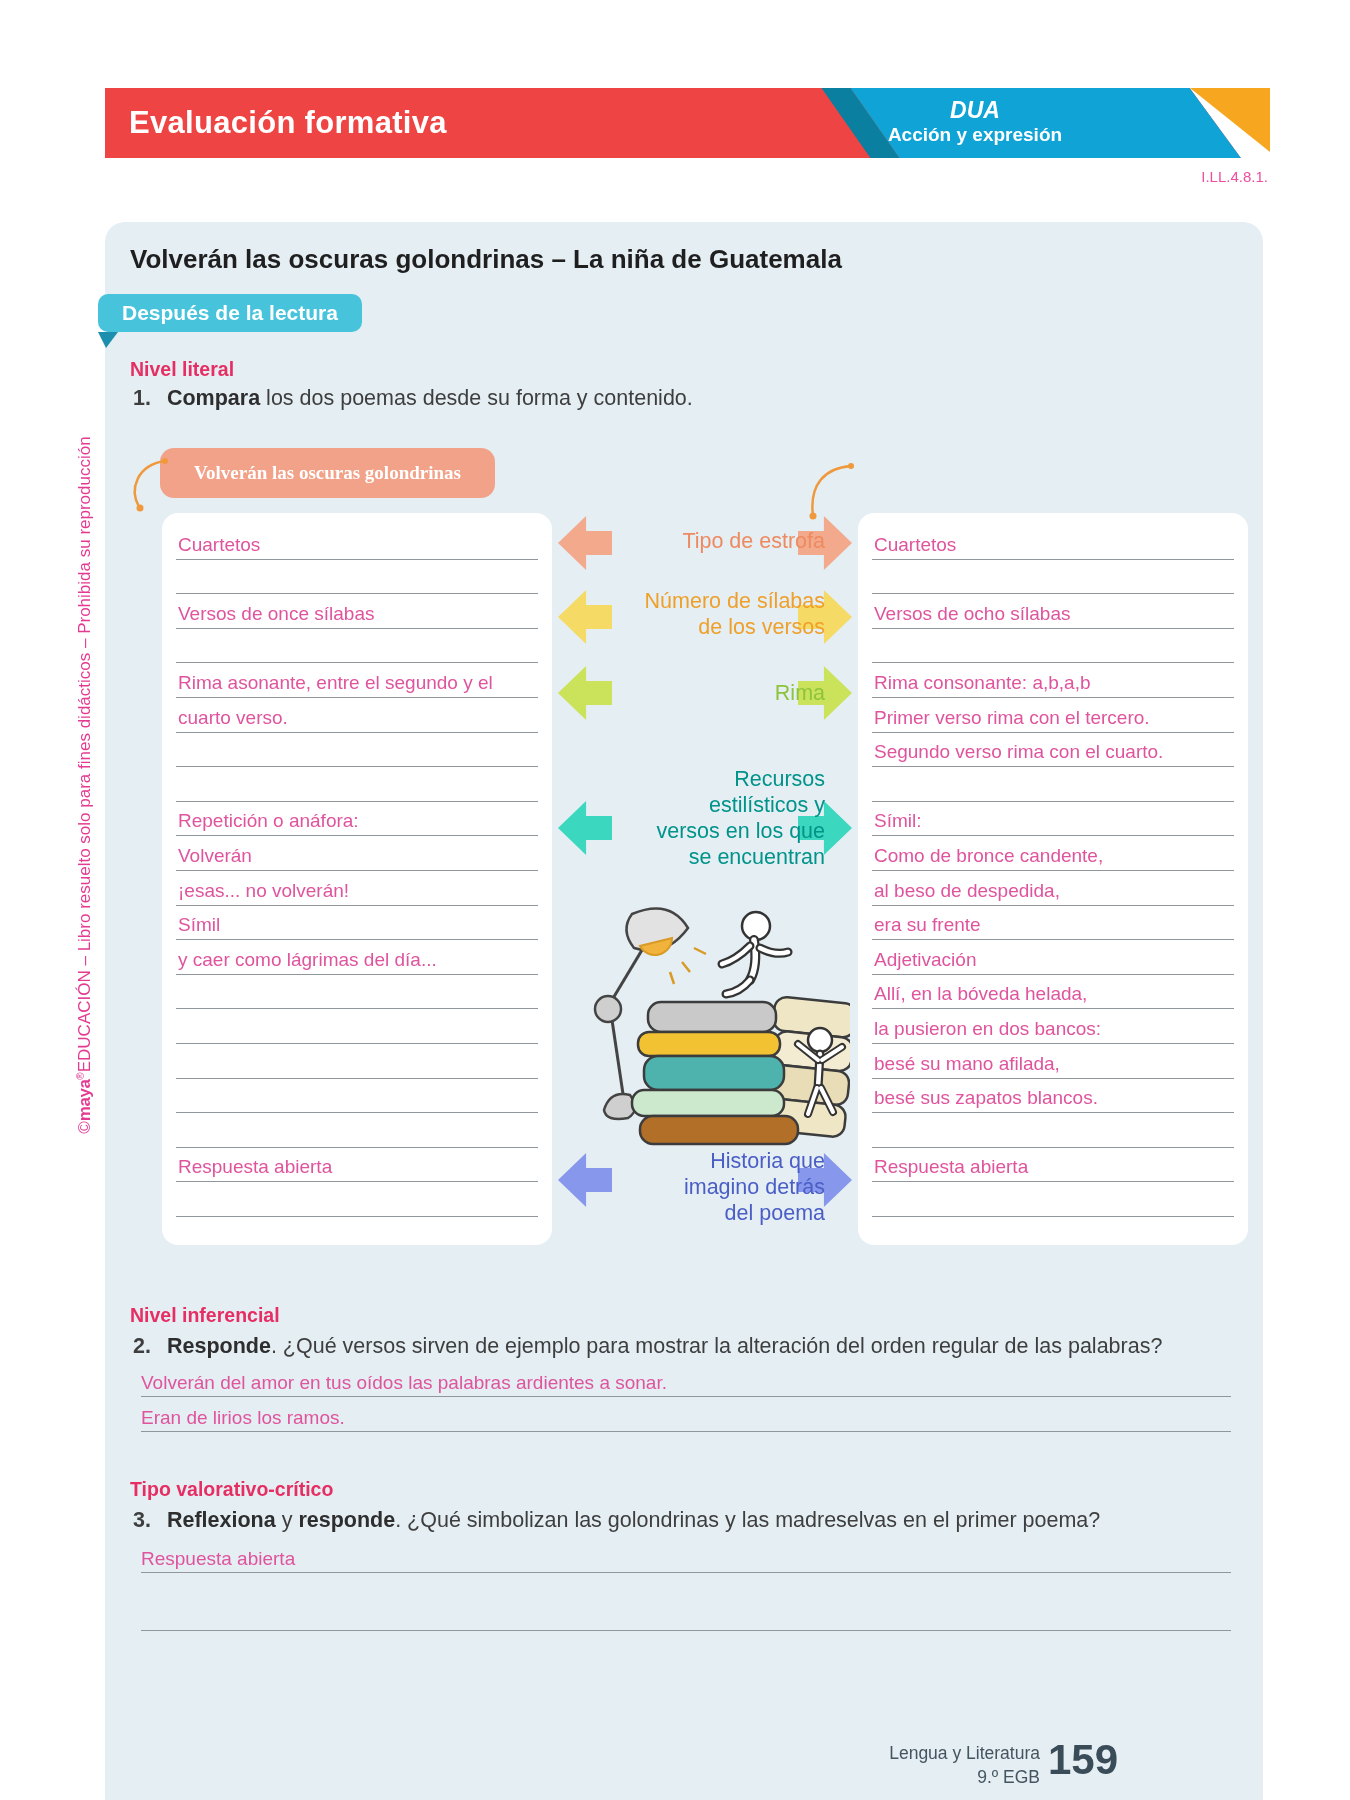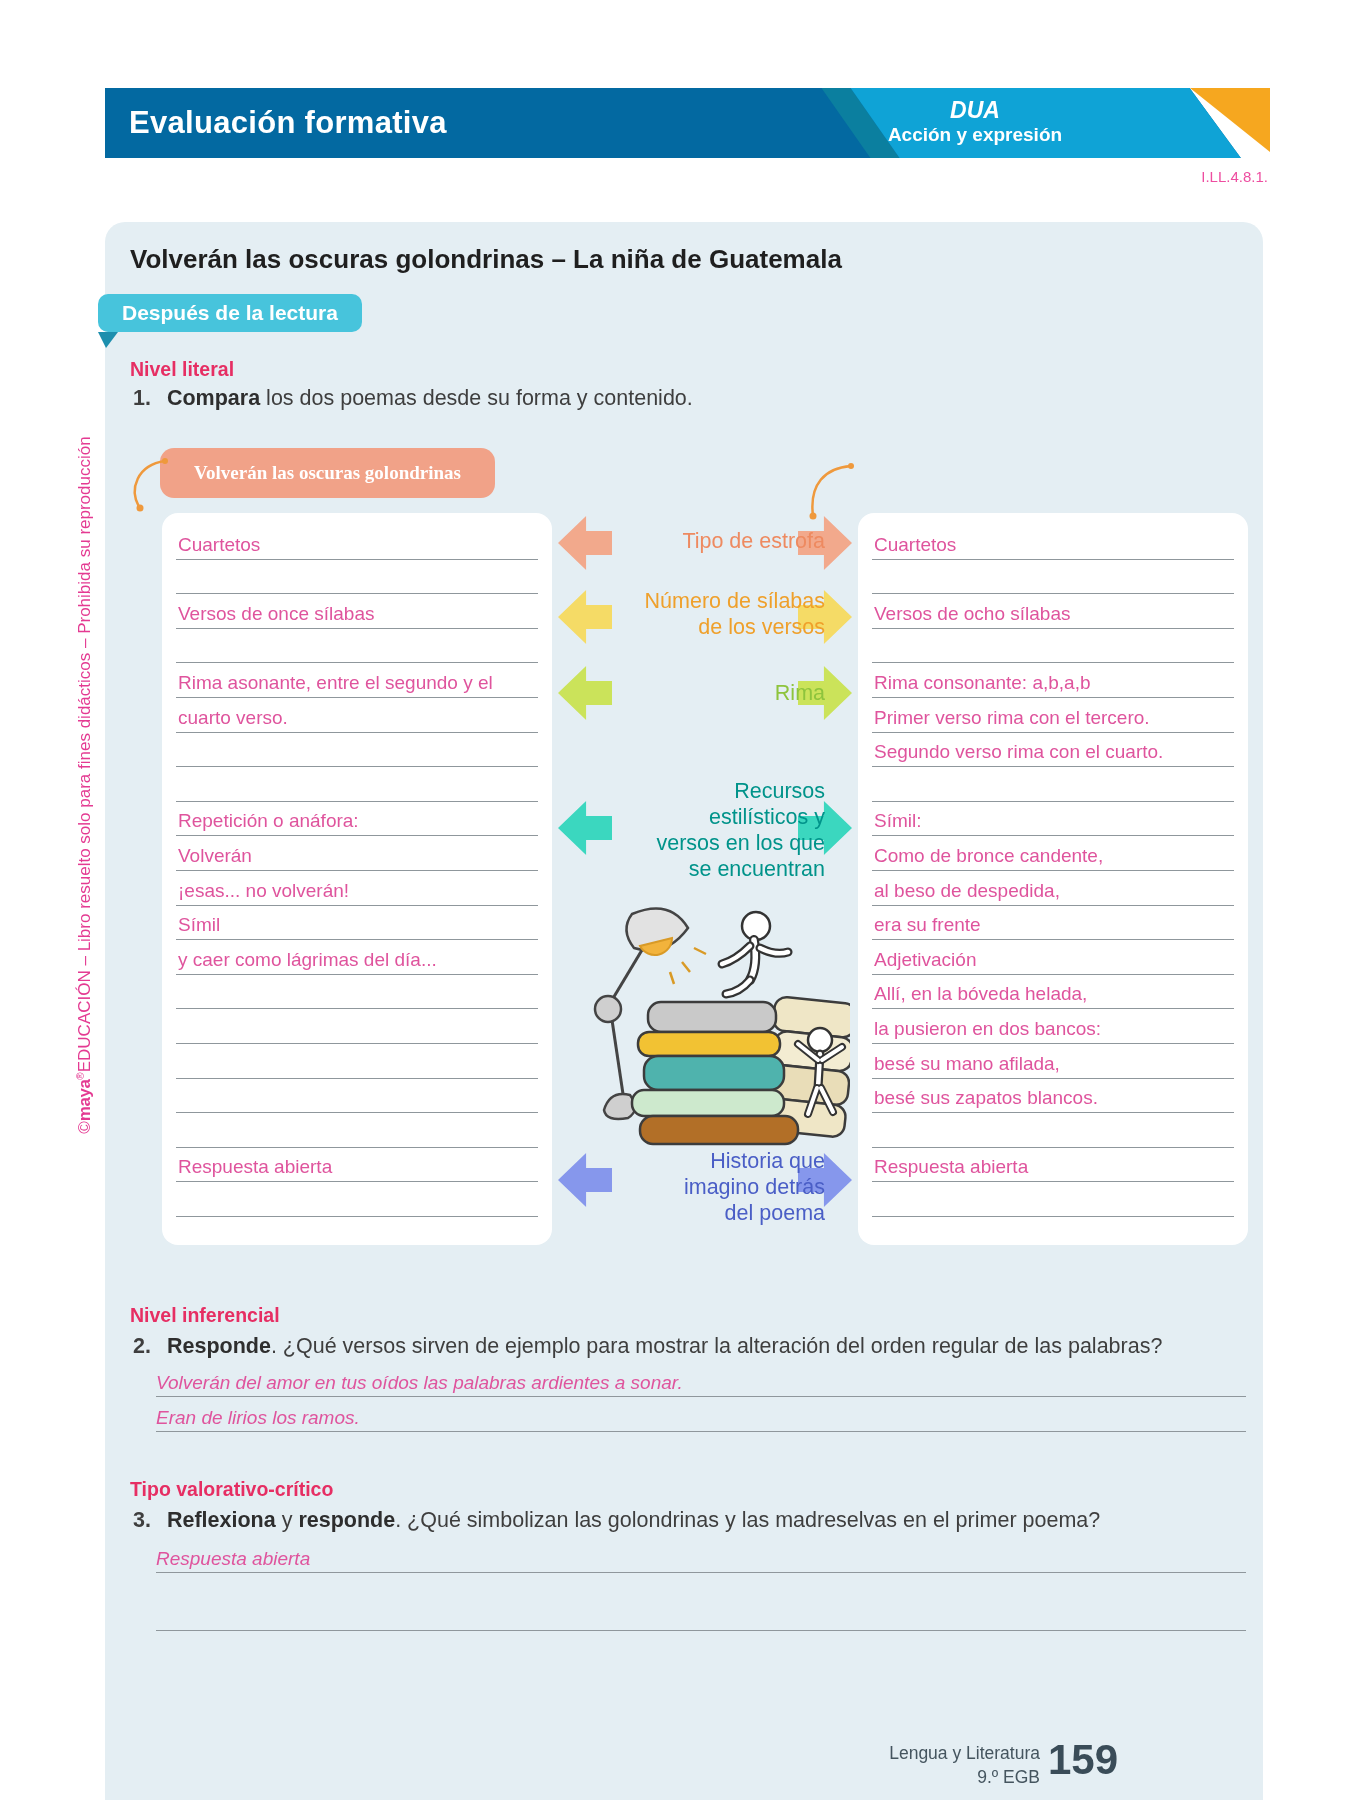--- a/index.html
+++ b/index.html
@@ -3,21 +3,21 @@
 <meta charset="utf-8">
 <style>
   html,body{margin:0;padding:0;background:#fff;}
   .page{position:relative;width:1350px;height:1800px;background:#fff;overflow:hidden;
         font-family:"Liberation Sans",sans-serif;}
 
   
   .hdr{position:absolute;left:105px;top:88px;width:1165px;height:70px;}
   .hdr-orange{position:absolute;right:0;top:0;width:80px;height:64px;background:#f6a71f;
               clip-path:polygon(0 0,100% 0,100% 100%);}
-  .hdr-bar{position:absolute;inset:0;background:#0369a1;
+  .hdr-bar{position:absolute;inset:0;background:#ef4444;
            clip-path:polygon(0 0,93.1% 0,97.5% 100%,0 100%);}
   .hdr-wedge{position:absolute;top:0;bottom:0;left:0;right:0;background:#0b7f9f;
              clip-path:polygon(61.5% 0,64% 0,68.2% 100%,65.7% 100%);}
   .hdr-dua-zone{position:absolute;top:0;bottom:0;left:0;right:0;background:#0fa3d6;
              clip-path:polygon(64% 0,100% 0,100% 100%,68.2% 100%);}
   .hdr-title{position:absolute;left:24px;top:0;line-height:70px;color:#fff;
              font-size:31px;font-weight:600;letter-spacing:.3px;}
   .hdr-dua{position:absolute;right:160px;top:9px;width:270px;text-align:center;color:#fff;}
   .hdr-dua .t1{font-size:23px;font-weight:bold;line-height:26px;font-style:italic;}
   .hdr-dua .t2{font-size:19px;font-weight:bold;line-height:24px;}
@@ -64,23 +64,23 @@
   .arrow-right{clip-path:polygon(100% 50%,48% 0,48% 28%,0 28%,0 72%,48% 72%,48% 100%);}
   .al{left:453px;} .ar{left:693px;}
   .cA .arrow,.acA{background:#f2a98c;} .acB{background:#f5db66;} .acC{background:#cbe35a;}
   .acD{background:#3bd7bf;} .acE{background:#8697ec;}
   .crit-label{position:absolute;left:470px;width:250px;text-align:right;font-size:21.5px;
               font-weight:500;white-space:pre-line;line-height:26px;}
   .lcA{color:#ee8a60;} .lcB{color:#efa02b;} .lcC{color:#8ec43d;}
   .lcD{color:#00938a;} .lcE{color:#4a5ec6;}
 
   
-  .ansline{position:absolute;left:51px;width:1090px;height:26px;border-bottom:1.8px solid #8f979c;
+  .ansline{position:absolute;left:36px;width:1090px;height:26px;border-bottom:1.8px solid #8f979c;
            font-size:19px;color:#df549d;display:flex;align-items:flex-end;padding-bottom:2px;
-           box-sizing:content-box;font-style:italic;}
+           box-sizing:content-box;}
 
   
   .footer-meta{position:absolute;left:800px;top:1742px;width:240px;text-align:right;
                font-size:17.5px;color:#45555f;line-height:1.35;}
   .footer-page{position:absolute;left:1048px;top:1736px;font-size:42px;font-weight:bold;color:#3a4c58;}
 </style>
 </head>
 <body>
 
 <div class="page">
@@ -256,21 +256,21 @@
     <div class="arrow arrow-right ar acB" style="top:368px"></div>
     <div class="crit-label lcB" style="top:366px">Número de sílabas
 de los versos</div>
 
     <div class="arrow arrow-left al acC" style="top:444px"></div>
     <div class="arrow arrow-right ar acC" style="top:444px"></div>
     <div class="crit-label lcC" style="top:458px">Rima</div>
 
     <div class="arrow arrow-left al acD" style="top:579px"></div>
     <div class="arrow arrow-right ar acD" style="top:579px"></div>
-    <div class="crit-label lcD" style="top:556px">Recursos
+    <div class="crit-label lcD" style="top:544px">Recursos
 estilísticos y
 versos en los que
 se encuentran</div>
 
     <div class="arrow arrow-left al acE" style="top:931px"></div>
     <div class="arrow arrow-right ar acE" style="top:931px"></div>
     <div class="crit-label lcE" style="top:926px">Historia que
 imagino detrás
 del poema</div>
 

